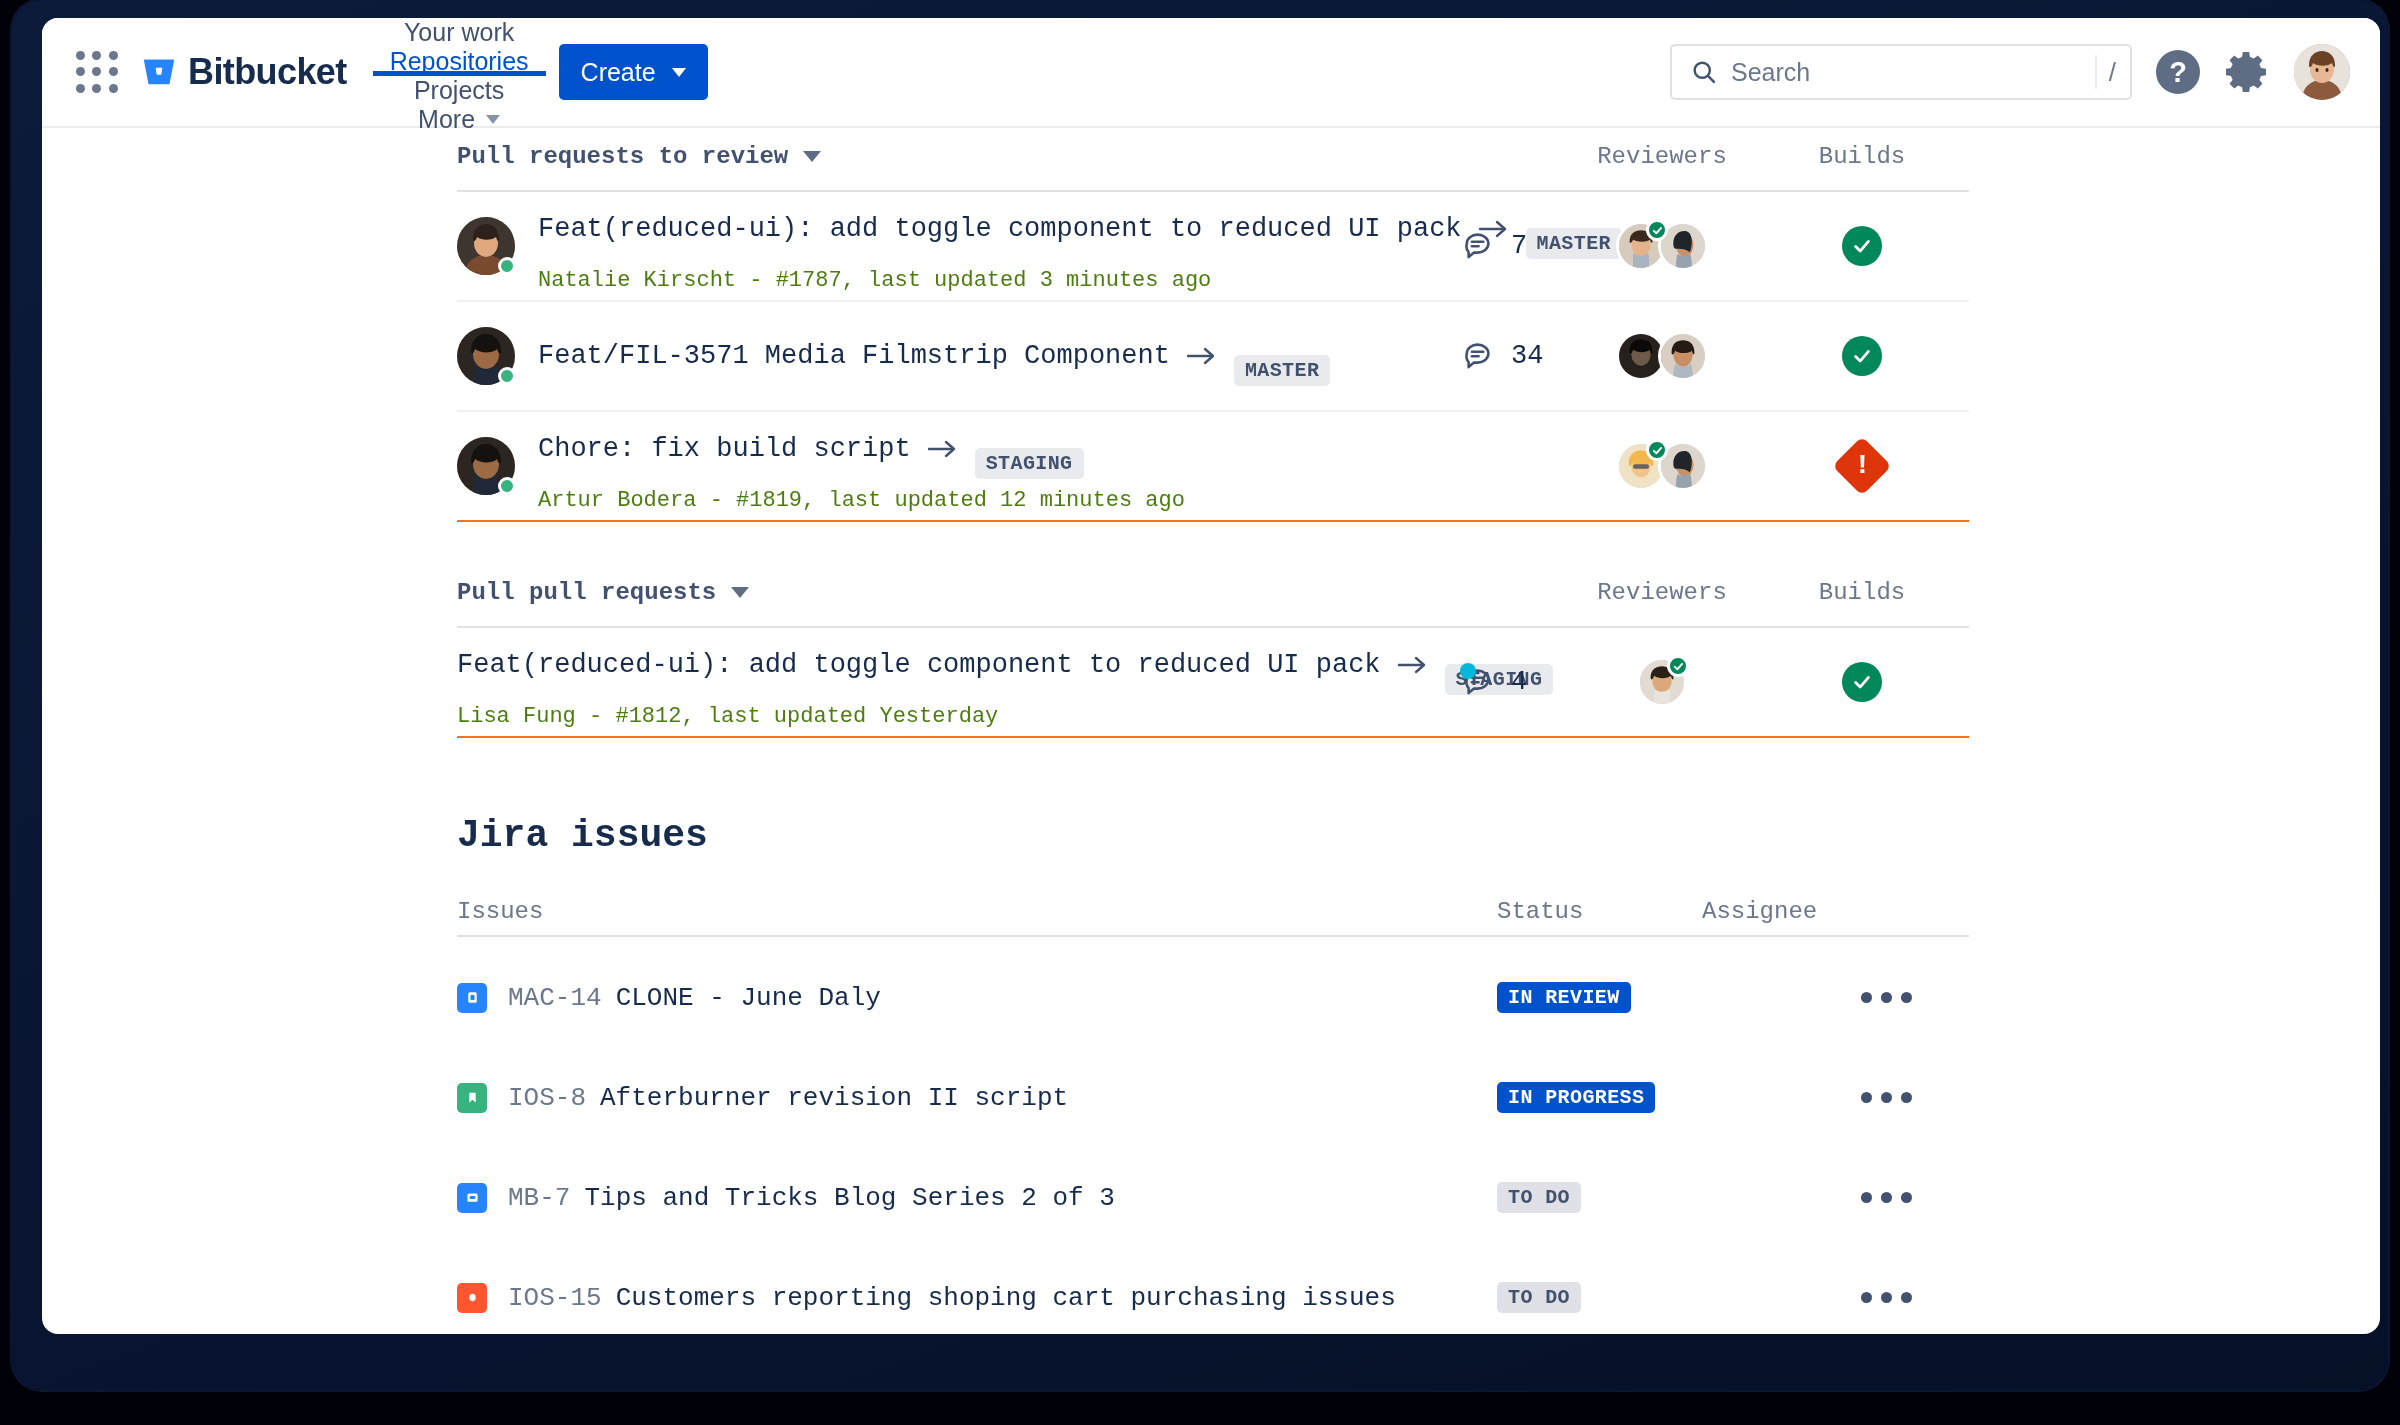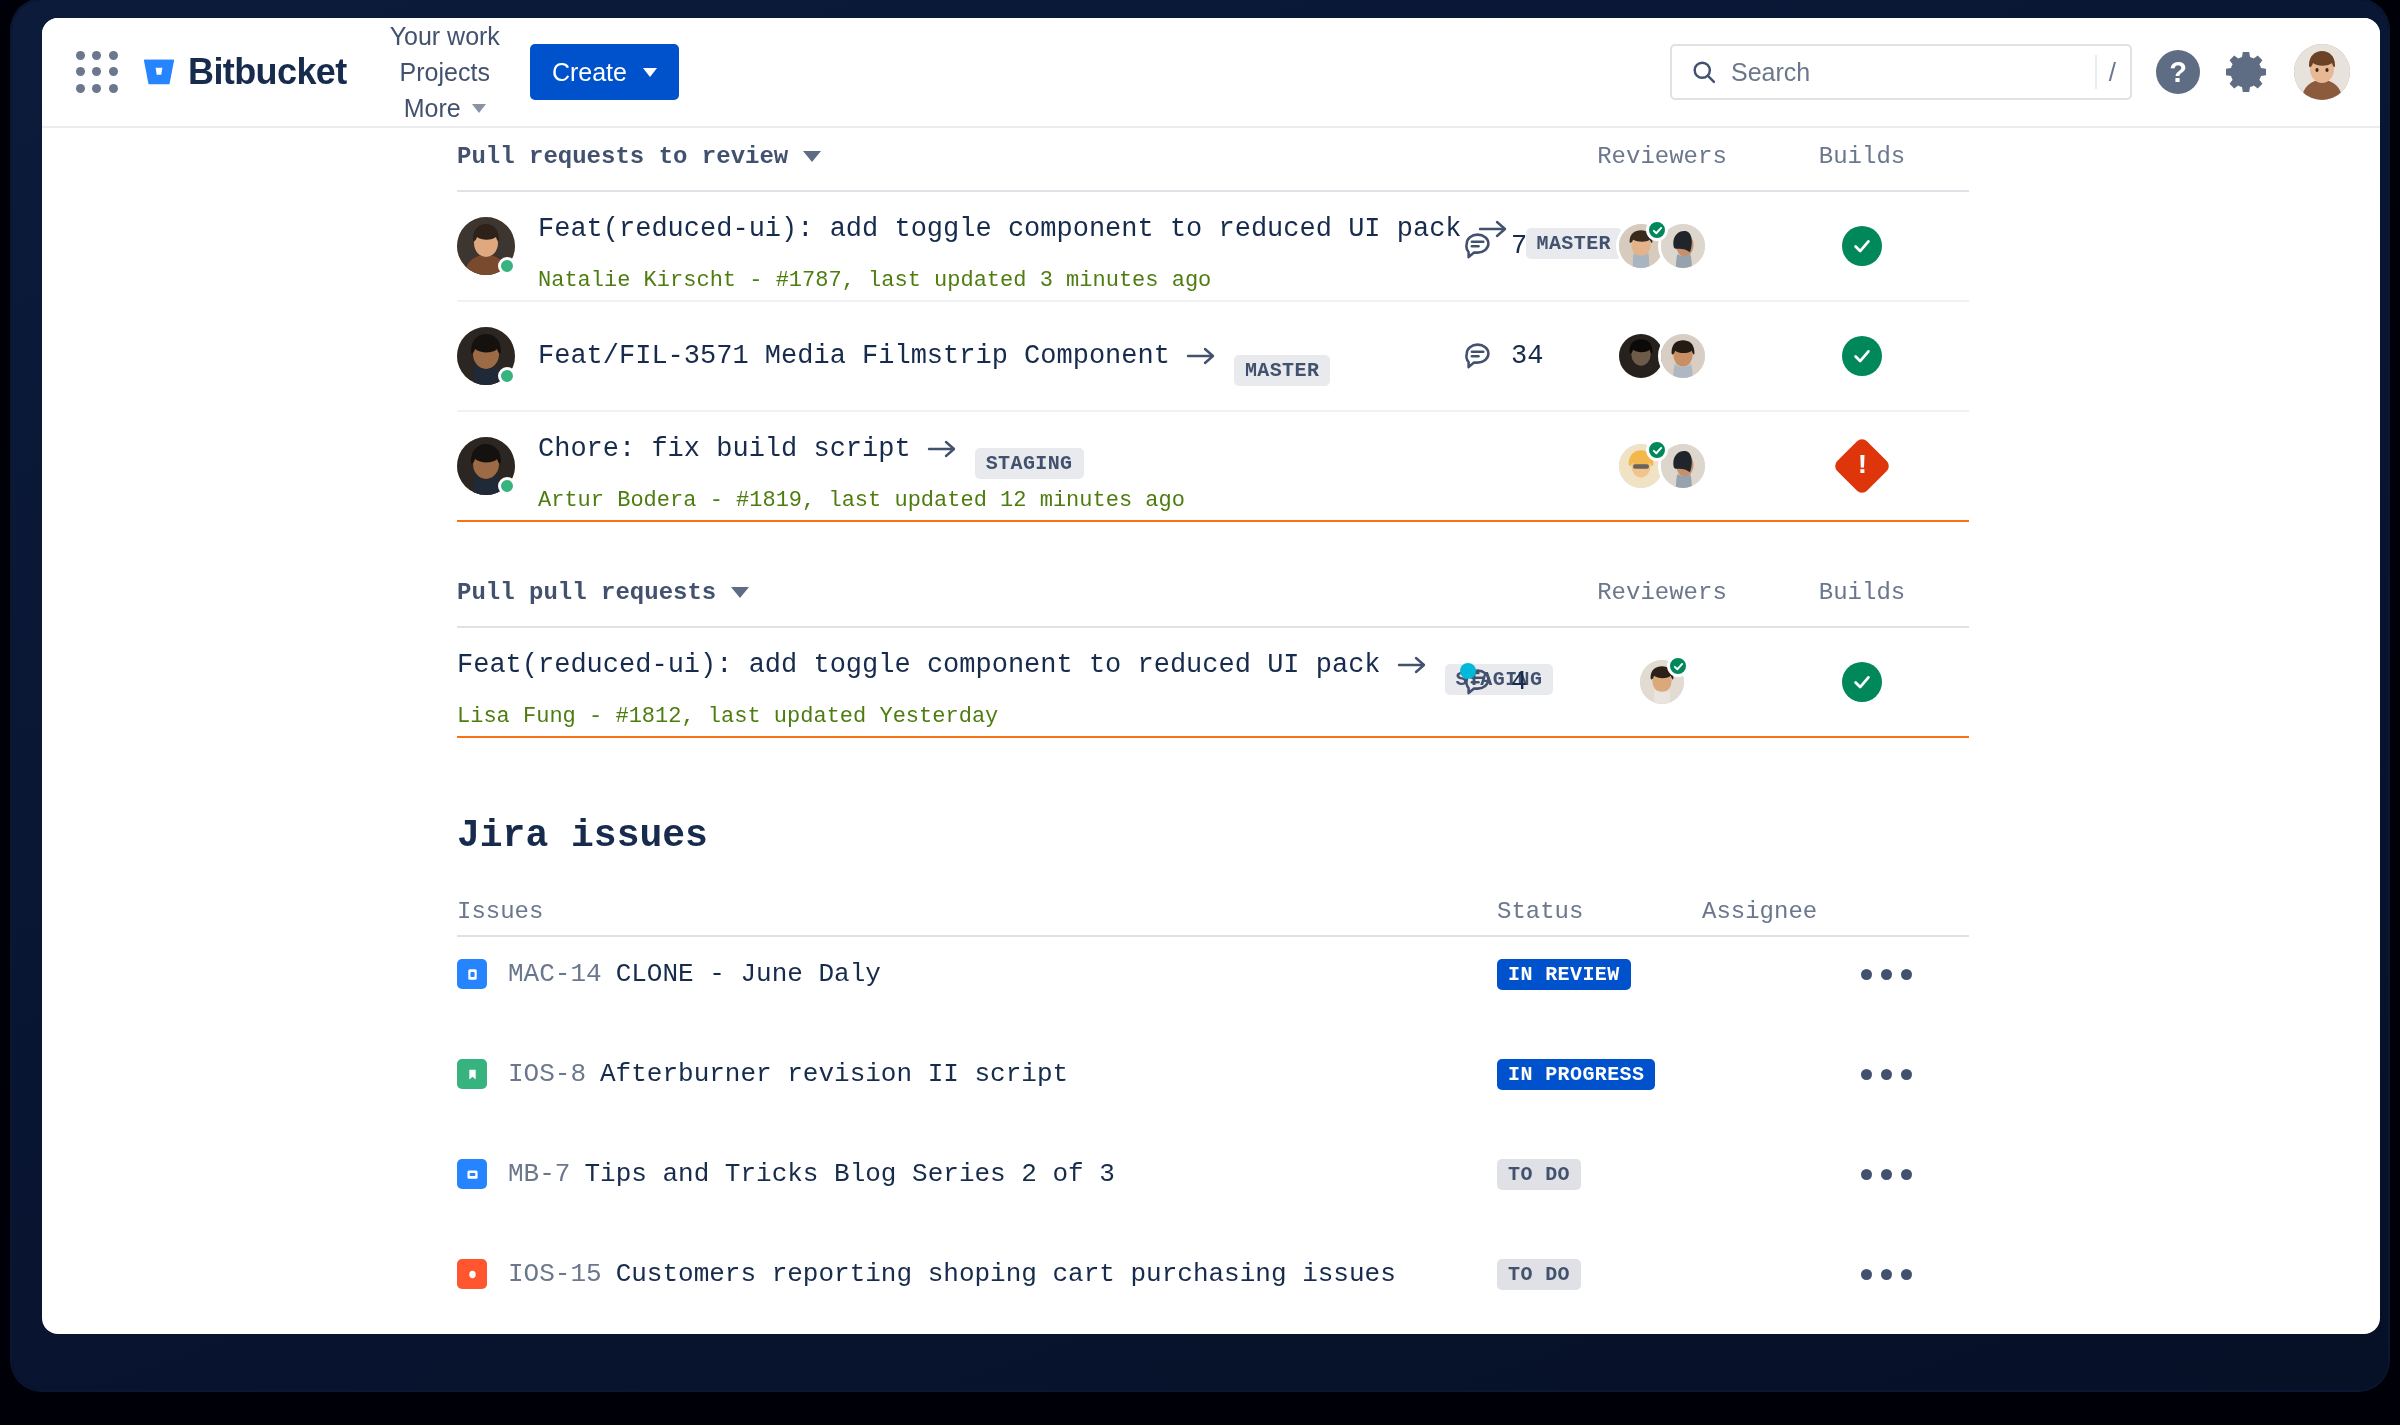--- a/index.html
+++ b/index.html
@@ -386,20 +386,21 @@
     border-bottom: 2px solid #dfe1e6;
     padding-bottom: 10px;
   }
   .jh { font-size: 24px; color: #6b778c; }
   .jh-status { position: absolute; left: 1040px; }
   .jh-assignee { position: absolute; left: 1245px; }
 
   .jira-row {
     position: relative;
     display: flex;
+    align-items: center;
     height: 77px;
   }
   .jira-rows { border-top: 0; }
   .jtype {
     width: 30px; height: 30px;
     border-radius: 5px;
     flex: none;
     margin-right: 21px;
     display: flex; align-items: center; justify-content: center;
   }
@@ -469,20 +470,23 @@
             <path d="M2.5 5.2h27l-4.2 21.6H6.7z" fill="#2684ff"></path>
             <path d="M3 5.2h26l-3.4 17.5c-.2 1.2-1.3 2-2.5 2H9.1c-1.2 0-2.3-.9-2.5-2.1z" fill="#2684ff"></path>
             <path d="M13 12.2h6l-1 6.3h-4z" fill="#ffffff"></path>
           </svg>
           <span class="brand-name">Bitbucket</span>
         </div>
 
         <div class="navlinks">
           <div class="navlink">
             <span>Your work</span>
+          </div>
+          <div class="navlink active">
+            <span>Repositories</span>
           </div>
           <div class="navlink">
             <span>Projects</span>
           </div>
           <div class="navlink">
             <span>More</span>
             <span class="caret"></span>
           </div>
         </div>
 

